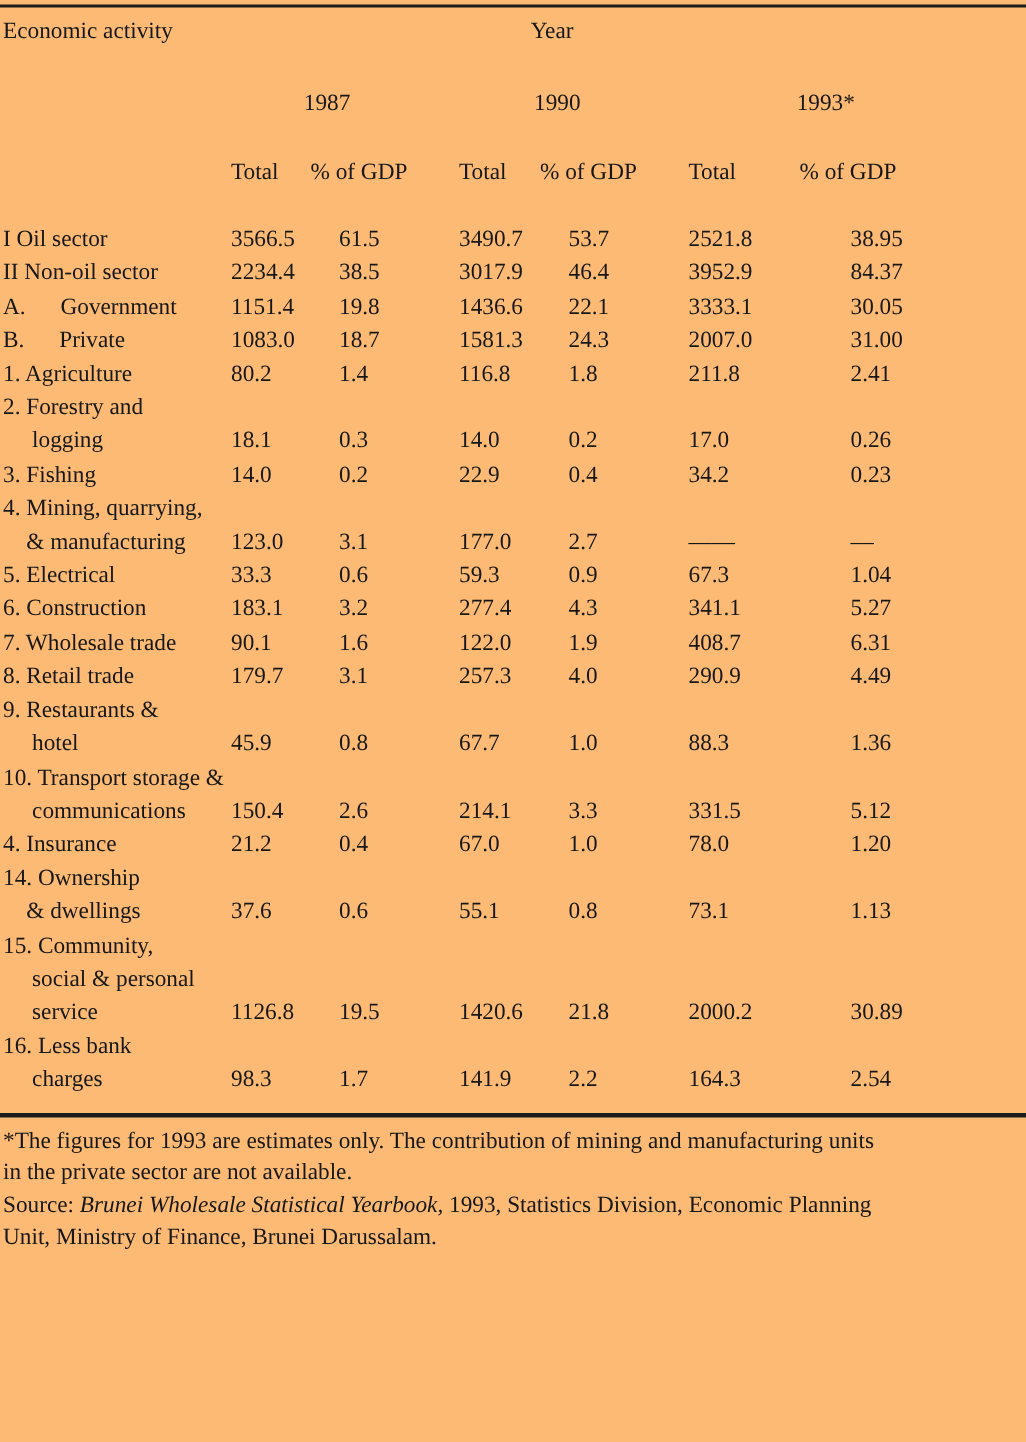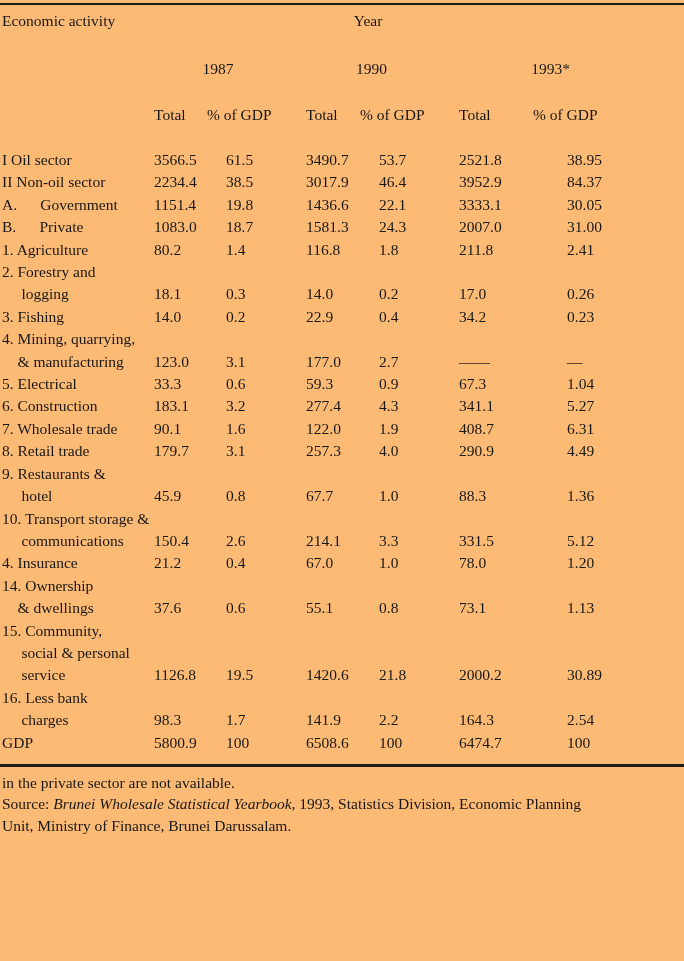--- a/index.html
+++ b/index.html
@@ -240,33 +240,25 @@
         <tr>
           <td class="lbl">16. Less bank
      charges</td>
           <td class="v c1">98.3</td>
           <td class="v c2">1.7</td>
           <td class="v c3">141.9</td>
           <td class="v c4">2.2</td>
           <td class="v c5">164.3</td>
           <td class="v c6">2.54</td>
         </tr>
-        <tr>
-          <td class="lbl">GDP</td>
-          <td class="v c1">5800.9</td>
-          <td class="v c2">100</td>
-          <td class="v c3">6508.6</td>
-          <td class="v c4">100</td>
-          <td class="v c5">6474.7</td>
-          <td class="v c6">100</td>
-        </tr>
       </tbody>
   </table>
 
   <div class="rule rule-bottom"></div>
 
   <div class="footnote">
+    <div>*The figures for 1993 are estimates only. The contribution of mining and manufacturing units</div>
     <div>in the private sector are not available.</div>
     <div><span>Source: </span><i>Brunei Wholesale Statistical Yearbook,</i><span> 1993, Statistics Division, Economic Planning</span></div>
     <div>Unit, Ministry of Finance, Brunei Darussalam.</div>
   </div>
 
 </div>
 
 </body></html>

